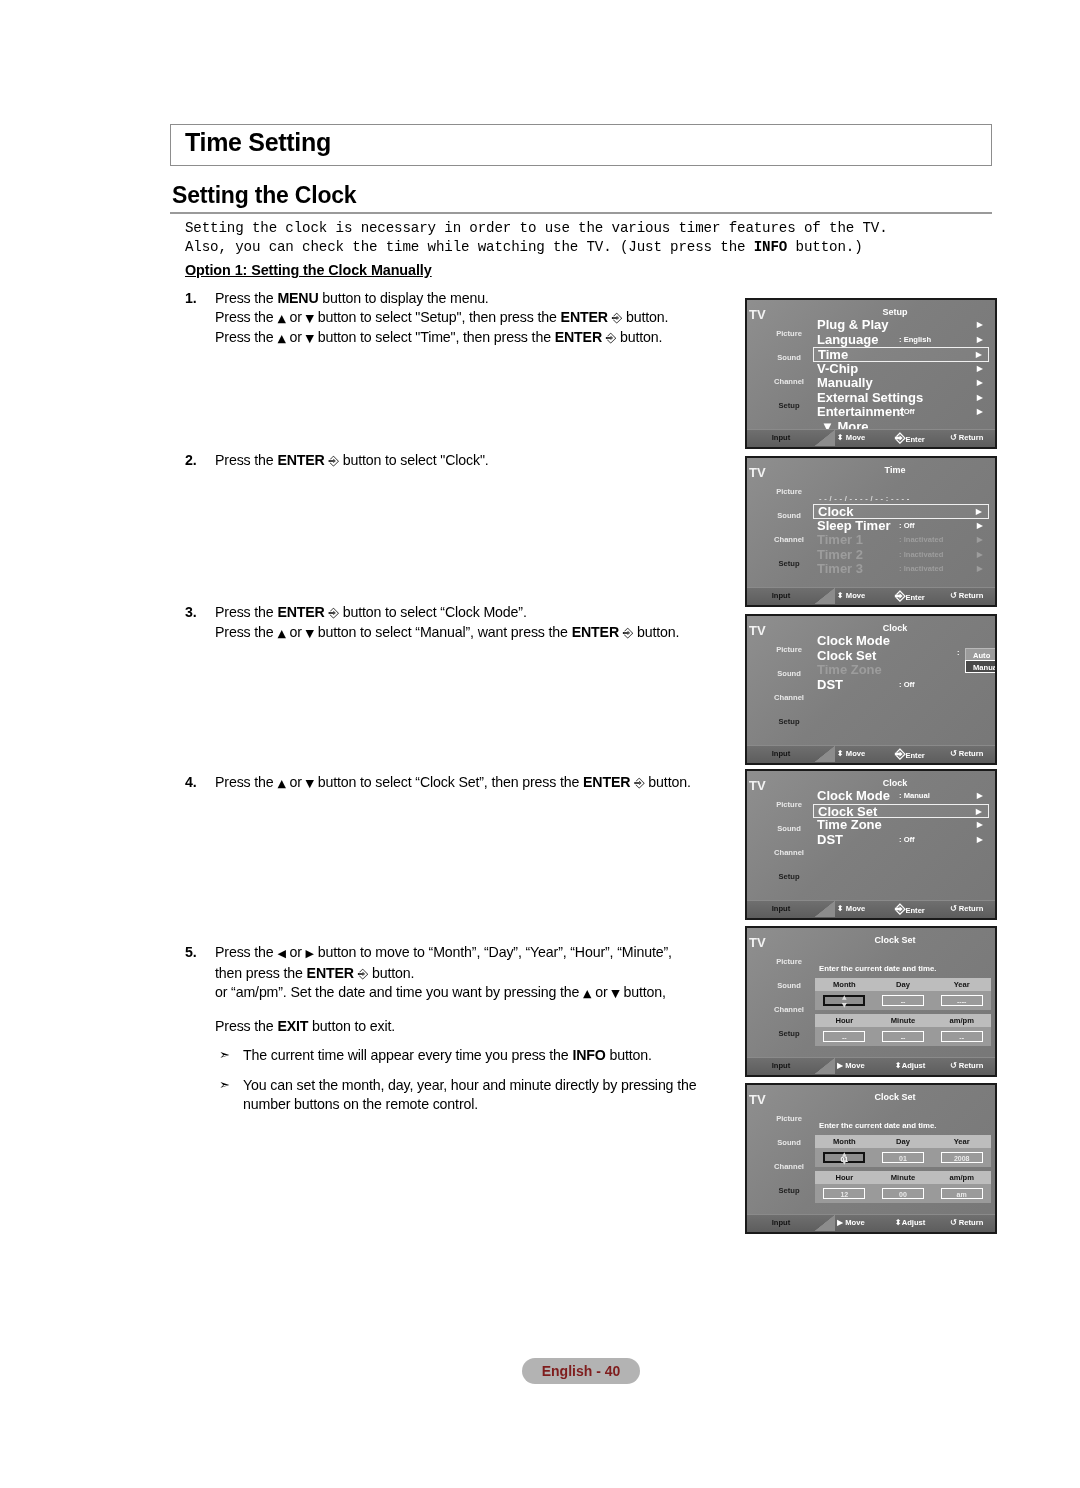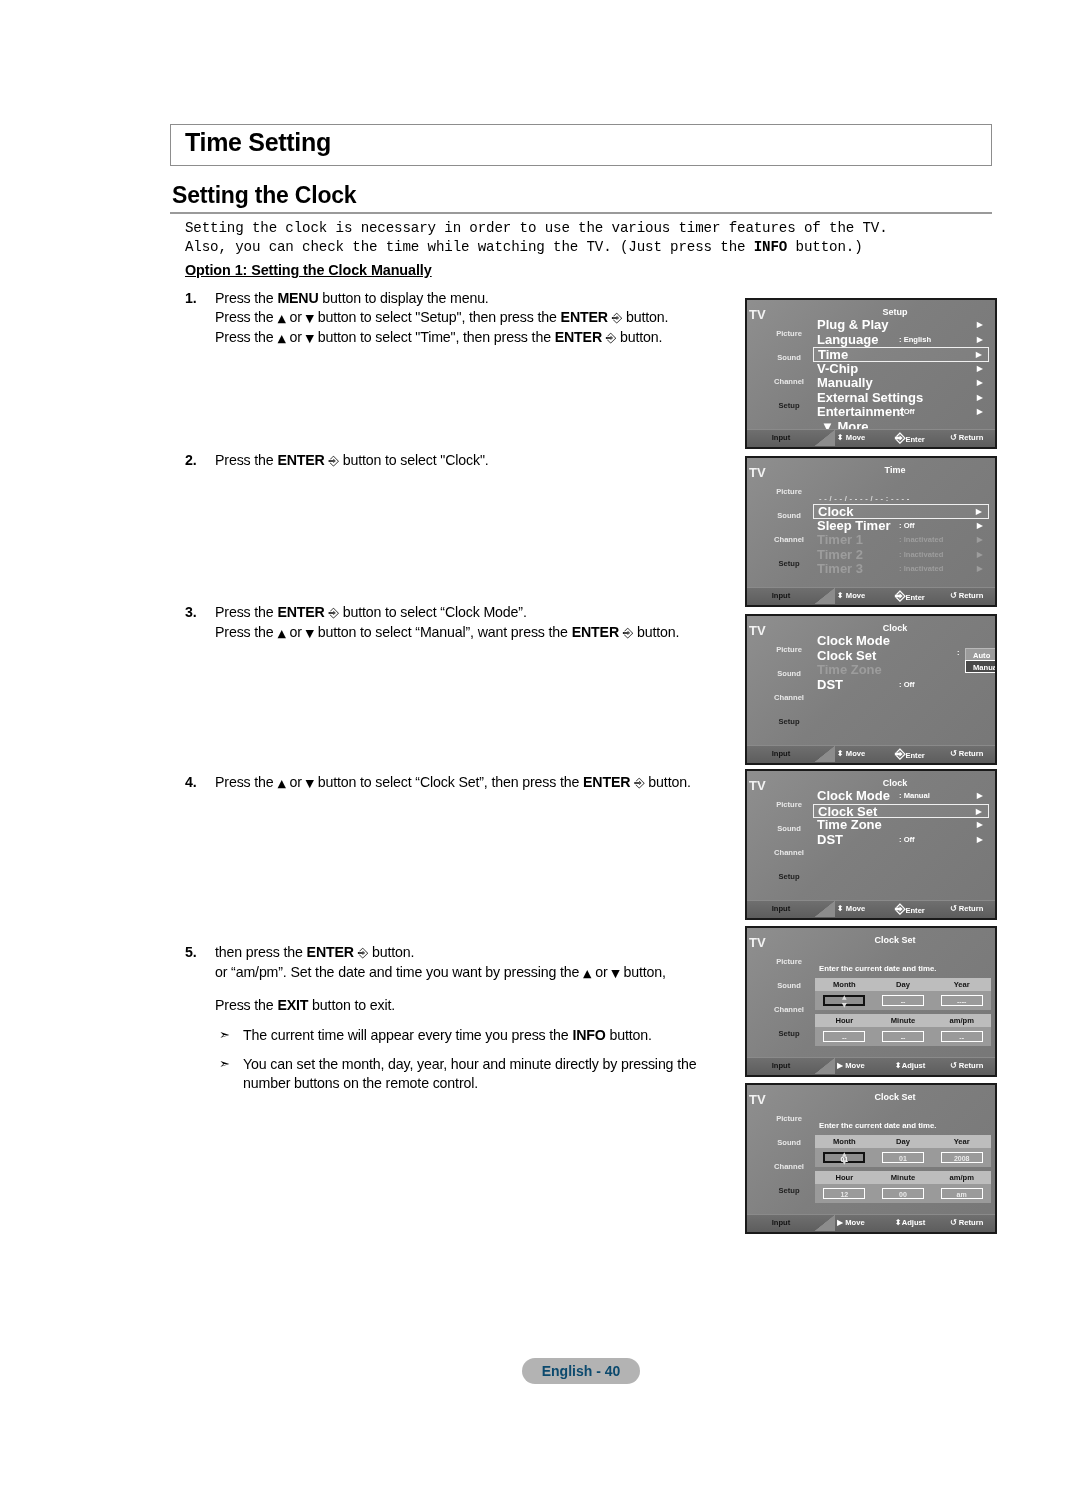--- a/index.html
+++ b/index.html
@@ -356,21 +356,21 @@
   .footer {
     position: absolute;
     left: 483px; top: 1358px;
     width: 118px; height: 26px;
     background: #b3b3b3;
     border-radius: 13px;
     text-align: center;
     line-height: 26px;
     font-size: 14px;
     font-weight: bold;
-    color: #0c4a6e;
+    color: #7f1d1d;
   }
 </style>
 </head>
 <body>
 
 <div class="page">
 
   <div class="chapter-box">
     <div class="title">Time Setting</div>
   </div>
@@ -412,20 +412,21 @@
   <div class="step" style="top:773px; width:520px">
     <span class="num">4.</span>
     <div class="body">
       <div class="ln wrap"><span>Press the </span><span class="tri">▲</span><span> or </span><span class="tri">▼</span><span> button to select “Clock Set”, then press the </span><b>ENTER</b> <span class="ent">⎆</span><span> button.</span></div>
     </div>
   </div>
 
   <div class="step" style="top:943px; width:560px">
     <span class="num">5.</span>
     <div class="body">
+      <div class="ln"><span>Press the </span><span class="tri">◀</span><span> or </span><span class="tri">▶</span><span> button to move to “Month”, “Day”, “Year”, “Hour”, “Minute”,</span></div>
       <div class="ln"><span>then press the </span><b>ENTER</b> <span class="ent">⎆</span><span> button.</span></div>
       <div class="ln"><span>or “am/pm”. Set the date and time you want by pressing the </span><span class="tri">▲</span><span> or </span><span class="tri">▼</span><span> button,</span></div>
 
       <div class="sub-para ln"><span>Press the </span><b>EXIT</b><span> button to exit.</span></div>
 
       <div class="note">
         <span class="arrow">➣</span>
         <span>The current time will appear every time you press the </span><b>INFO</b><span> button.</span>
       </div>
       <div class="note">

